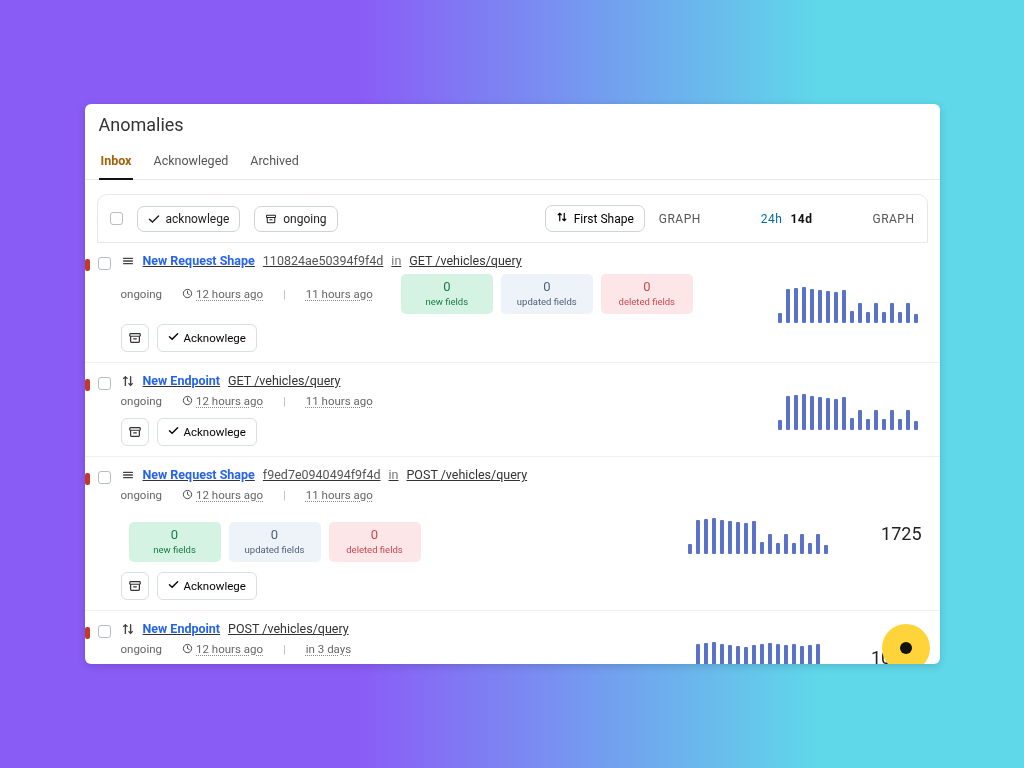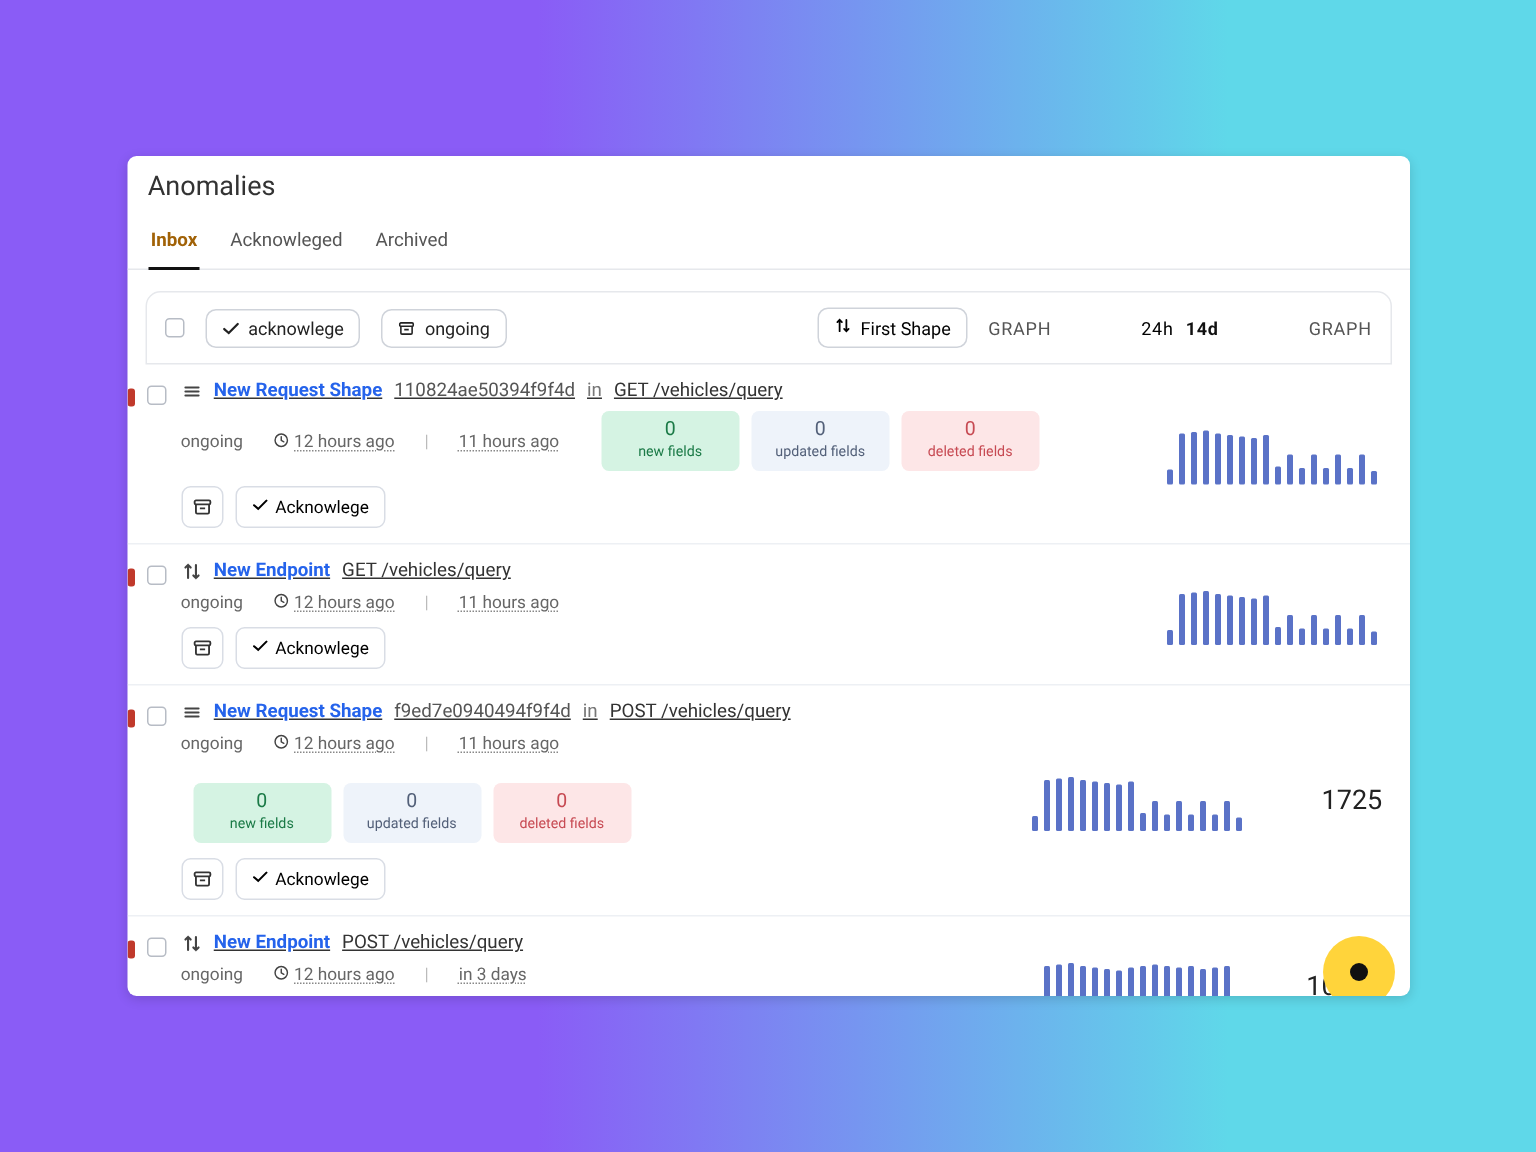--- a/index.html
+++ b/index.html
@@ -10,21 +10,21 @@
   .tabs { display:flex; gap:18px; padding: 4px 14px 0; font-size:12.5px; color:#555; border-bottom:1px solid #e6e8ec; }
   .tab { padding: 8px 2px 10px; cursor:pointer; }
   .tab.active { color:#a16207; font-weight:700; border-bottom:2px solid #111; margin-bottom:-1px; }
   .toolbar { margin: 14px 12px 0; border:1px solid #e6e8ec; border-radius:10px 10px 0 0; padding:10px 12px; display:flex; align-items:center; gap:14px; }
   .chk { width:13px; height:13px; border:1px solid #b7bcc5; border-radius:3px; background:#fff; cursor:pointer; }
   .btn { display:inline-flex; align-items:center; gap:6px; border:1px solid #cfd3da; border-radius:7px; padding:5px 10px; font-size:12px; color:#222; background:#fff; cursor:pointer; }
   .btn .ico { width:12px; height:12px; display:inline-block; }
   .toolbar .spacer { flex:1; }
   .sortbtn { border:1px solid #cfd3da; border-radius:7px; padding:5px 10px; font-size:12px; display:flex; align-items:center; gap:6px; cursor:pointer; }
   .headers { display:flex; align-items:center; gap:60px; color:#555; font-size:12px; letter-spacing:.5px; }
-  .headers .range span { color:#000000; margin-right:8px; }
+  .headers .range span { color:#0369a1; margin-right:8px; }
   .headers .range b { color:#111; font-weight:700; }
   .rows { overflow:hidden; }
   .row { display:flex; border-bottom:1px solid #edf0f4; padding:10px 12px 10px 0; position:relative; }
   .redbar { width:5px; background:#c0392b; height:12px; border-radius:2px; margin:6px 6px 0 0; }
   .rowchk { margin:4px 10px 0 2px; }
   .rowbody { flex:1; min-width:0; }
   .line1 { display:flex; align-items:center; gap:8px; font-size:12.5px; color:#333; flex-wrap:wrap;text-decoration:underline; }
   .kindico { width:14px; height:14px; display:inline-block; color:#444; }
   .anomaly-name { color:#2563eb; font-weight:700; cursor:pointer; }
   .hash { color:#555; }

